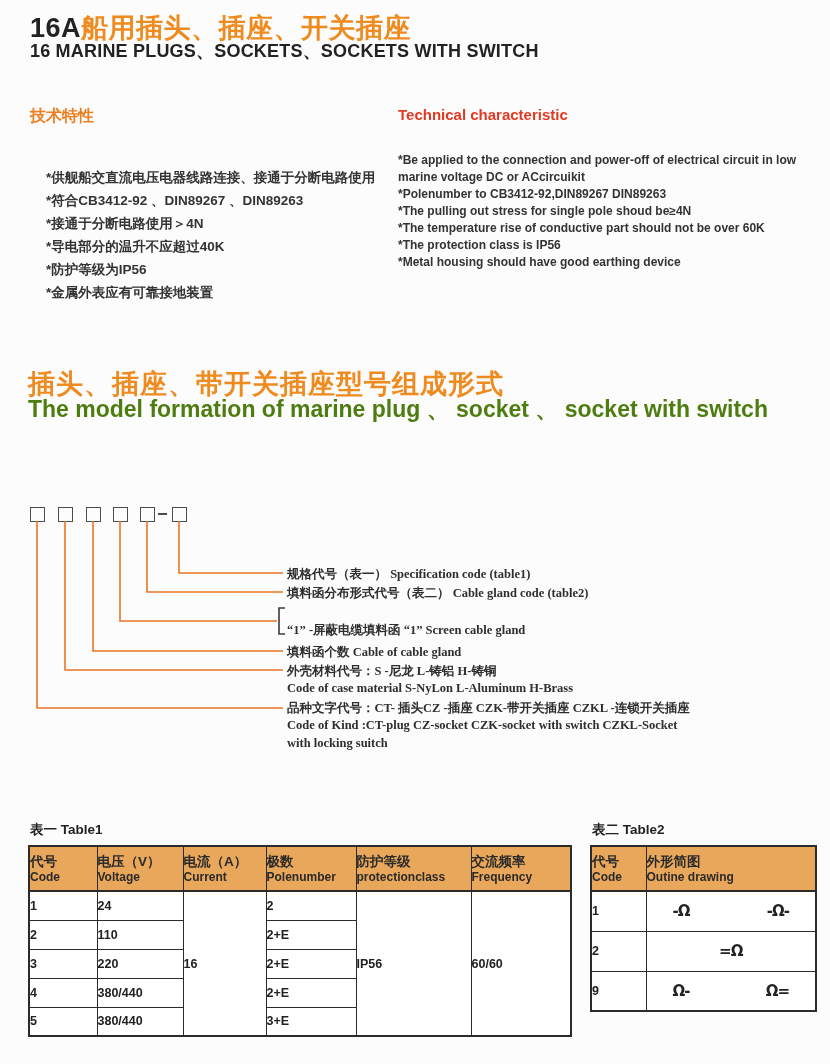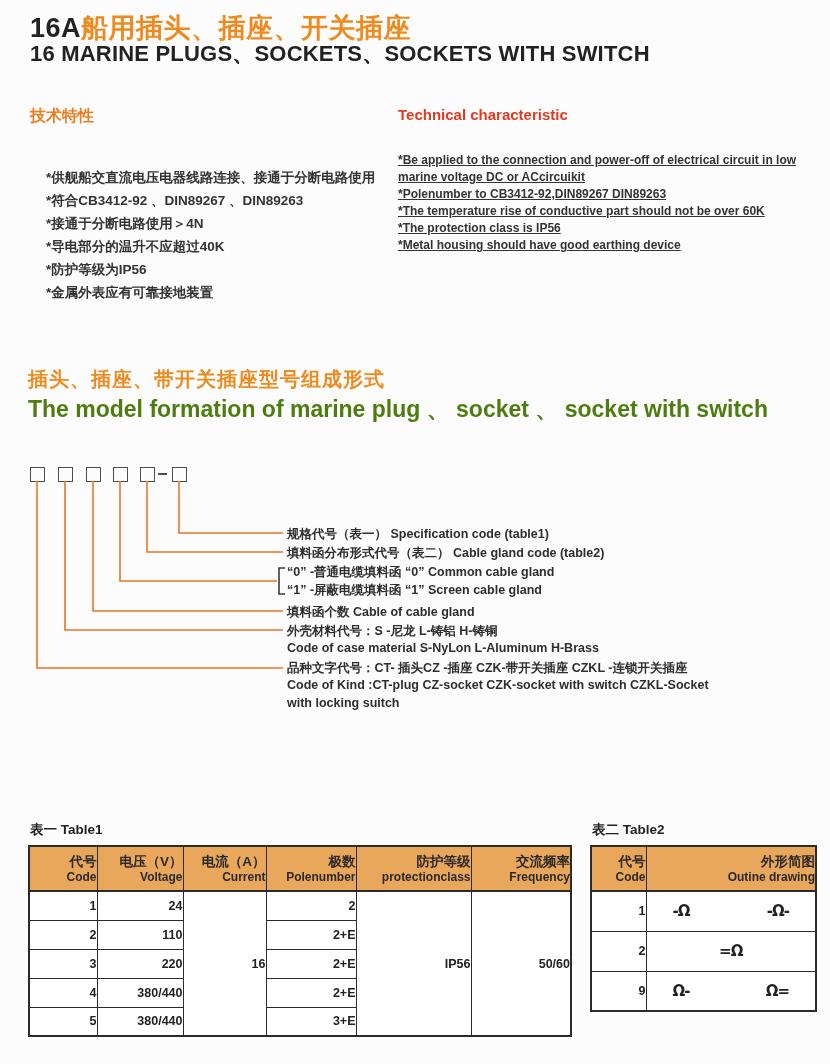--- a/index.html
+++ b/index.html
@@ -5,40 +5,40 @@
   html,body{margin:0;padding:0;background:#e8e8e8;}
   .page{
     position:relative;width:830px;height:1064px;margin:0 auto;
     background:#fcfcfc;overflow:hidden;
     font-family:"Liberation Sans","DejaVu Sans",sans-serif;
     color:#222;
   }
   
   .title{position:absolute;left:30px;top:10px;font-size:27px;font-weight:700;letter-spacing:.5px;white-space:nowrap;}
   .title .zh{color:#ee8a1e;}
-  .subtitle{position:absolute;left:30px;top:39px;font-size:22px;font-weight:700;letter-spacing:.2px;white-space:nowrap;}
+  .subtitle{position:absolute;left:30px;top:39px;font-size:18px;font-weight:700;letter-spacing:.2px;white-space:nowrap;}
   
   .tech-zh-heading{position:absolute;left:30px;top:106px;font-size:16px;font-weight:700;color:#ee7d1e;}
   .tech-zh-list{position:absolute;left:30px;top:150px;margin:16px;padding:0;list-style:none;font-size:13.5px;font-weight:700;line-height:23px;color:#333;}
   .tech-en-heading{position:absolute;left:398px;top:106px;font-size:15px;font-weight:700;color:#e23a22;}
-  .tech-en-list{position:absolute;left:398px;top:152px;width:420px;margin:0;padding:0;list-style:none;font-size:12px;font-weight:600;line-height:17px;color:#333;text-decoration:underline;}
-  
-  .model-zh{position:absolute;left:28px;top:366px;font-size:20px;font-weight:700;color:#ee8a1e;letter-spacing:1px;white-space:nowrap;}
+  .tech-en-list{position:absolute;left:398px;top:152px;width:420px;margin:0;padding:0;list-style:none;font-size:12px;font-weight:600;line-height:17px;color:#333;}
+  
+  .model-zh{position:absolute;left:28px;top:366px;font-size:27px;font-weight:700;color:#ee8a1e;letter-spacing:1px;white-space:nowrap;}
   .model-en{position:absolute;left:28px;top:394px;font-size:23px;font-weight:700;color:#4d7c0f;white-space:nowrap;}
   
-  .diagram{position:absolute;left:0;top:460px;width:700px;height:260px;}
+  .diagram{position:absolute;left:0;top:500px;width:700px;height:260px;font-family:Liberation Serif, serif;}
   .code-box{position:absolute;top:7px;width:13px;height:13px;border:1.5px solid #4d4d4d;background:#fcfcfc;}
   .code-dash{position:absolute;top:13px;width:9px;height:2px;background:#4d4d4d;}
   .connector-svg{position:absolute;left:0;top:0;}
   .dlabel{position:absolute;left:287px;height:16px;font-size:12.5px;font-weight:700;color:#2e2e2e;white-space:nowrap;}
   .dlabel.en{font-weight:600;}
   
   .tbl-caption{position:absolute;top:821px;font-size:13.5px;font-weight:700;color:#222;}
   table.spec{position:absolute;top:845px;border-collapse:collapse;table-layout:fixed;background:#fff;}
-  table.spec th,table.spec td{border:1px solid #2b2b2b;text-align:right;vertical-align:middle;padding:0;}
+  table.spec th,table.spec td{border:1px solid #2b2b2b;text-align:left;vertical-align:middle;padding:0;}
   table.spec th{background:#e9a75b;border-bottom:2px solid #2b2b2b;}
   table.spec{border:2px solid #2b2b2b;}
   .th-zh{display:block;font-size:13.5px;font-weight:700;color:#2a2a2a;line-height:17px;padding-top:4px;}
   .th-en{display:block;font-size:12px;font-weight:700;color:#2a2a2a;line-height:15px;padding-bottom:3px;}
   td.cell{font-size:12.5px;font-weight:600;color:#222;}
   #table1 tr.body{height:29px;}
   #table1 tr.head{height:45px;}
   #table2 tr.body{height:40px;}
   #table2 tr.head{height:45px;}
   .draw-cell{display:flex;justify-content:space-between;align-items:center;padding:0 26px;}
@@ -60,20 +60,21 @@
     <li>*接通于分断电路使用＞4N</li>
     <li>*导电部分的温升不应超过40K</li>
     <li>*防护等级为IP56</li>
     <li>*金属外表应有可靠接地装置</li>
   </ul>
 
   <div class="tech-en-heading">Technical characteristic</div>
   <ul class="tech-en-list">
     <li>*Be applied to the connection and power-off of electrical circuit in low marine voltage DC or ACcircuikit</li>
     <li>*Polenumber to CB3412-92,DIN89267 DIN89263</li>
+    <li>*The pulling out stress for single pole shoud be≥4N</li>
     <li>*The temperature rise of conductive part should not be over 60K</li>
     <li>*The protection class is IP56</li>
     <li>*Metal housing should have good earthing device</li>
   </ul>
 
   <div class="model-zh">插头、插座、带开关插座型号组成形式</div>
   <div class="model-en">The model formation of marine plug 、 socket 、 socket with switch</div>
 
   <div class="diagram">
     <div class="code-box" style="left:30px"></div>
@@ -91,21 +92,20 @@
         <path d="M120,21 V121 H277"></path>
         <path d="M93,21 V151 H283"></path>
         <path d="M65,21 V170 H283"></path>
         <path d="M37,21 V208 H283"></path>
       </g>
       <path d="M285,108 h-6 v26 h6" stroke="#3a3a3a" stroke-width="1.6" fill="none"></path>
     </svg>
 
     <div class="dlabel" style="top:66px">规格代号（表一） Specification code (table1)</div>
     <div class="dlabel" style="top:85px">填料函分布形式代号（表二） Cable gland code (table2)</div>
-    <div class="dlabel" style="top:104px">“0” -普通电缆填料函  “0” Common cable gland</div>
     <div class="dlabel" style="top:122px">“1” -屏蔽电缆填料函  “1” Screen cable gland</div>
     <div class="dlabel" style="top:144px">填料函个数 Cable of cable gland</div>
     <div class="dlabel" style="top:163px">外壳材料代号：S -尼龙 L-铸铝 H-铸铜</div>
     <div class="dlabel" style="top:200px">品种文字代号：CT- 插头CZ -插座 CZK-带开关插座 CZKL -连锁开关插座</div>
     <div class="dlabel en" style="top:181px">Code of case material S-NyLon L-Aluminum H-Brass</div>
     <div class="dlabel en" style="top:218px">Code of Kind :CT-plug CZ-socket CZK-socket with switch CZKL-Socket</div>
     <div class="dlabel en" style="top:236px">with locking suitch</div>
   </div>
 
   <div class="tbl-caption" style="left:30px">表一  Table1</div>
@@ -144,21 +144,21 @@
             <span class="th-zh">交流频率</span>
             <span class="th-en">Frequency</span>
           </th>
     </tr>
     <tr class="body">
       <td class="cell">1</td>
       <td class="cell">24</td>
       <td class="cell" rowspan="5">16</td>
       <td class="cell">2</td>
       <td class="cell" rowspan="5">IP56</td>
-      <td class="cell" rowspan="5">50/60</td>
+      <td class="cell" rowspan="5">60/60</td>
     </tr>
     <tr class="body">
       <td class="cell">2</td>
       <td class="cell">110</td>
       <td class="cell">2+E</td>
     </tr>
     <tr class="body">
       <td class="cell">3</td>
       <td class="cell">220</td>
       <td class="cell">2+E</td>

